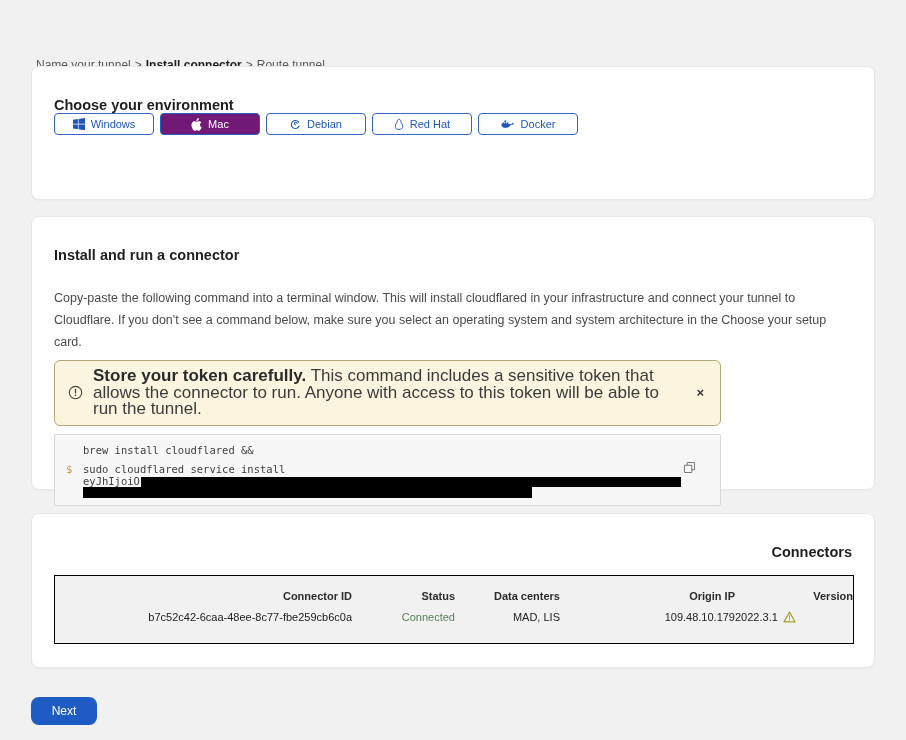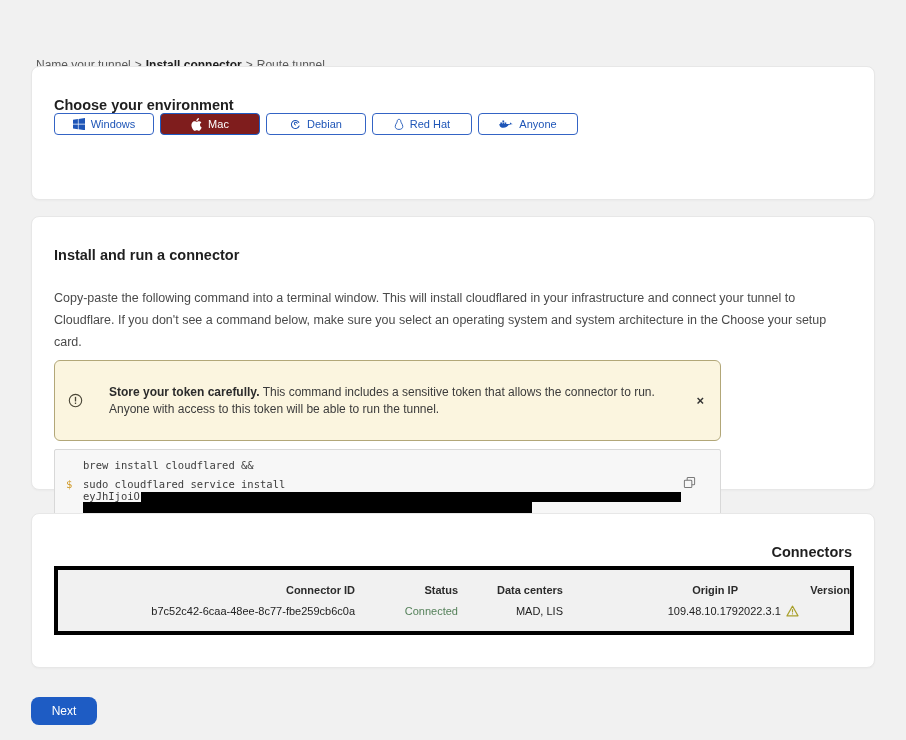--- a/index.html
+++ b/index.html
@@ -28,33 +28,33 @@
   .card-env { top:66px; height:134px; }
   .os-label { font-size:12px; color:#3d3d3d; margin:20px 0 7px 0; }
   .os-row { display:flex; }
   .os-btn {
     width:100px; height:22px; margin-right:6px;
     display:inline-flex; align-items:center; justify-content:center; gap:6px;
     background:#ffffff; border:1px solid #3464c5; border-radius:4px;
     color:#1e55b7; font-size:11px; font-family:"Liberation Sans", sans-serif;
     cursor:pointer; padding:1px;
   }
-  .os-btn.selected { background:#7f1d1d; border-color:#1e5cc4; color:#ffffff; }
+  .os-btn.selected { background:#701a75; border-color:#1e5cc4; color:#ffffff; }
   .os-icon { display:inline-flex; align-items:center; }
 
   
   .card-install { top:216px; height:274px; }
   .desc { font-size:12.5px; line-height:22px; color:#4a4a4a; width:794px; margin:24px 0 0 0; }
   .warning {
     margin-top:7px; width:667px; min-height:48px;
     background:#fbf5df; border:1px solid #b2a778; border-radius:6px;
     display:flex; align-items:center; gap:10px; padding:7px 12px 7px 13px;
   }
   .warn-icon { color:#4a4637; display:inline-flex; flex:0 0 auto; }
-  .warn-text { margin:16px; font-size:12px; line-height:16.5px; color:#3b3b3b; width:578px; }
+  .warn-text { margin:0; font-size:17px; line-height:16.5px; color:#3b3b3b; width:578px; }
   .warn-text strong { color:#2b2b2b; }
   .warn-close { margin-left:auto; background:none; border:none; font-size:13px; font-weight:700; color:#333; cursor:pointer; padding:0 4px; font-family:"Liberation Sans", sans-serif; }
   .codeblock {
     position:relative; margin-top:8px; width:667px; height:72px;
     background:#f7f7f7; border:1px solid #d8d8d8; border-radius:2px;
     font-family:"DejaVu Sans Mono","Liberation Mono",monospace;
     font-size:10.5px; color:#3d3d3d;
   }
   .code-line { position:absolute; left:28px; white-space:nowrap; line-height:11px; }
   .l1 { top:10px; }
@@ -62,22 +62,22 @@
   .l3 { top:41px; }
   .prompt { position:absolute; left:11px; top:29px; color:#d09c2e; line-height:11px; }
   .redact { background:#000; }
   .r1 { display:inline-block; width:540px; height:10px; vertical-align:middle; margin-left:1px; }
   .r2 { position:absolute; left:28px; top:52px; width:449px; height:11px; }
   .copy-btn { position:absolute; right:24px; top:26px; background:none; border:none; padding:0; cursor:pointer; line-height:0; }
 
   
   .card-connectors { top:513px; height:155px;text-align:right; }
   .table {
-    margin-top:6px; width:800px; height:69px;
-    background:#f1f1f1; border:4px solid #000000;
+    margin-top:15px; width:800px; height:69px;
+    background:#f1f1f1; border:1px solid #000000;
     padding:14px 0 0 53px; font-size:11px; color:#222;
   }
   .t-row { display:grid; grid-template-columns:244px 103px 105px 175px 1fr; align-items:center; }
   .t-head { font-weight:700; color:#2b2b2b; margin-bottom:9px; }
   .status-connected { color:#55815a; }
   .version-cell { display:inline-flex; align-items:center; gap:5px; }
 
   
   .next-btn {
     position:absolute; left:31px; top:697px; width:66px; height:28px;
@@ -142,21 +142,21 @@
         <svg width="14" height="11" viewBox="0 0 16 12">
             <g fill="currentColor">
               <rect x="1.5" y="3.7" width="2" height="1.9"></rect>
               <rect x="3.9" y="3.7" width="2" height="1.9"></rect>
               <rect x="6.3" y="3.7" width="2" height="1.9"></rect>
               <rect x="3.9" y="1.4" width="2" height="1.9"></rect>
               <path d="M.4 6.3h11.6c.8-.2 1.5-.8 2.2-.7.5.05 1 .1 1.3.2-.3-.7-.9-1-1.6-.95-.1-.5-.45-.95-.95-1.25-.45.45-.6 1.1-.45 1.7H.35c-.05 1 .25 2 .85 2.85.75 1.05 2 1.6 3.55 1.6 3.2 0 5.7-1.45 6.9-4.2z"></path>
             </g>
           </svg>
       </span>
-      <span>Anyone</span>
+      <span>Docker</span>
     </button>
 
   </div>
 </section>
 
 <section class="card card-install">
   <h2>Install and run a connector</h2>
   <p class="desc">Copy-paste the following command into a terminal window. This will install cloudflared in your infrastructure and connect your tunnel to Cloudflare. If you don't see a command below, make sure you select an operating system and system architecture in the Choose your setup card.</p>
 
   <div class="warning">

